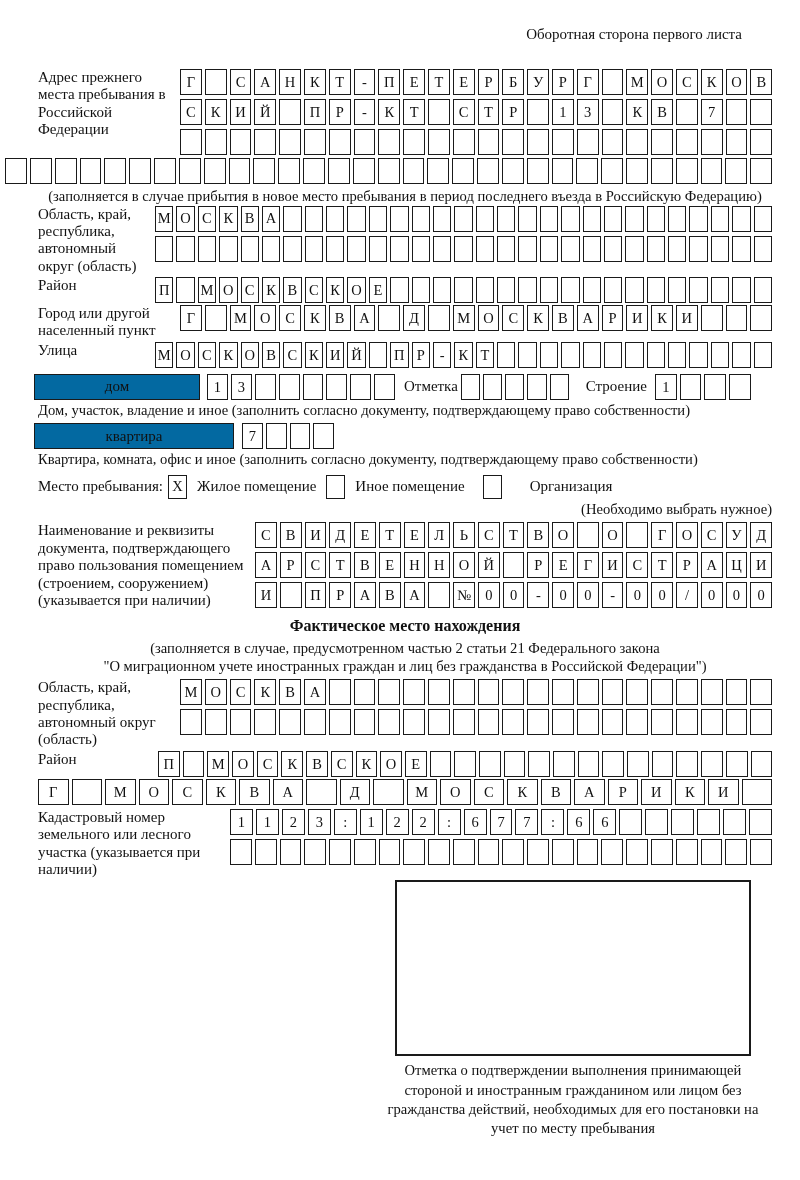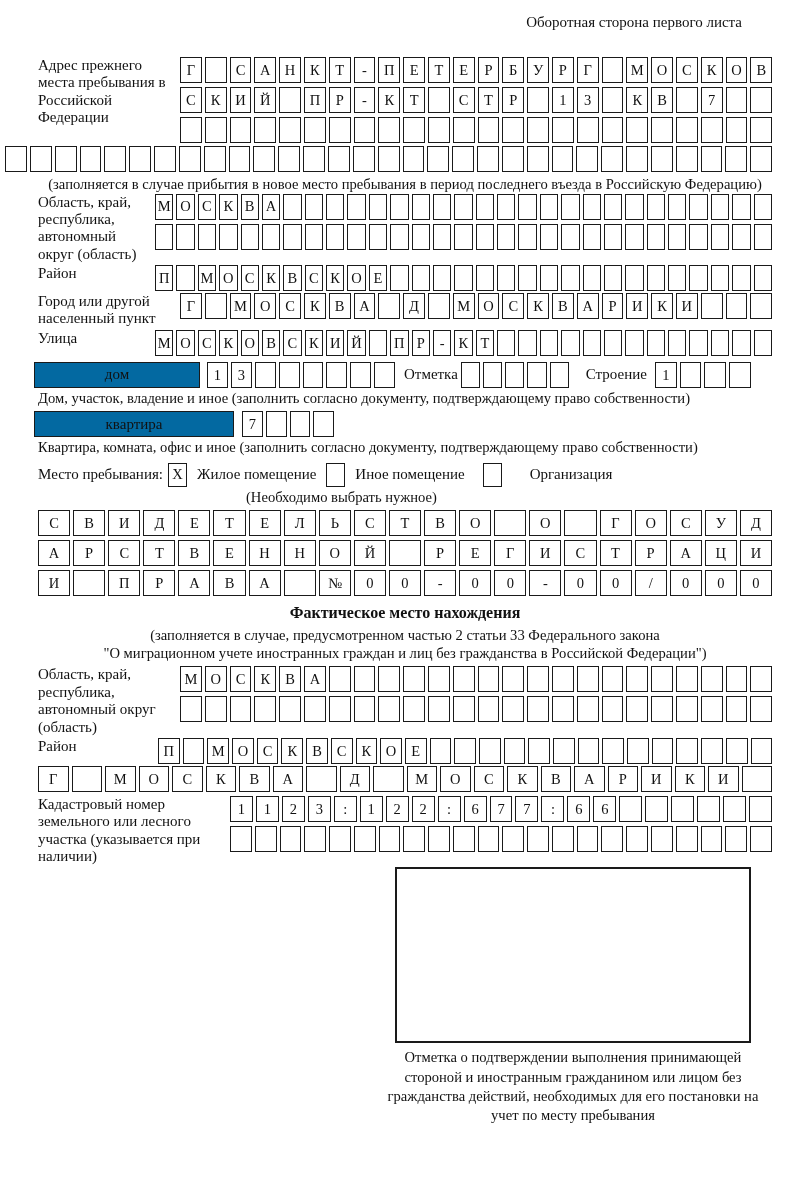--- a/index.html
+++ b/index.html
@@ -1,18 +1,18 @@
 <!DOCTYPE html>
 <html lang="ru"><head>
 <meta charset="utf-8">
 <style>
   html,body{margin:0;padding:0;background:#fff;}
   .page{
     width:800px;height:1180px;box-sizing:border-box;
-    padding:14px 28px 0 38px;position:relative;overflow:hidden;
+    padding:26px 28px 0 38px;position:relative;overflow:hidden;
     font-family:"Liberation Serif","DejaVu Serif",serif;color:#111;background:#fff;
   }
   .corner{text-align:right;font-size:15px;margin-right:30px;}
   .frow{display:flex;align-items:flex-start;}
   .flabel{flex:none;font-size:15px;line-height:1.16;}
   .cellcol{flex:1 1 0;min-width:0;}
   .cellrow{display:flex;gap:3px;margin-bottom:4px;min-width:0;}
   .cellrow:last-child{margin-bottom:0;}
   .cell{
     flex:1 1 0;min-width:0;height:26px;box-sizing:border-box;
@@ -379,23 +379,24 @@
 
   <div class="frow mt6" style="align-items:center;">
     <div class="inlinelab">Место пребывания:</div>
     <div class="chk" style="margin-left:5px;">X</div>
     <div class="inlinelab" style="margin-left:10px;">Жилое помещение</div>
     <div class="chk" style="margin-left:10px;"></div>
     <div class="inlinelab" style="margin-left:10px;">Иное помещение</div>
     <div class="chk" style="margin-left:18px;"></div>
     <div class="inlinelab" style="margin-left:28px;">Организация</div>
   </div>
-  <div class="cap mt2" style="margin-left:208px;">(Необходимо выбрать нужное)</div>
+  <div class="cap mt2" style="margin-left:208px;text-align:right;">(Необходимо выбрать нужное)</div>
 
   <div class="frow mt4">
+    <div class="flabel" style="width:217px;">Наименование и реквизиты документа, подтверждающего право пользования помещением (строением, сооружением) (указывается при наличии)</div>
     <div class="cellcol">
       <div class="cellrow">
           <span class="cell">С</span>
           <span class="cell">В</span>
           <span class="cell">И</span>
           <span class="cell">Д</span>
           <span class="cell">Е</span>
           <span class="cell">Т</span>
           <span class="cell">Е</span>
           <span class="cell">Л</span>
@@ -456,21 +457,21 @@
           <span class="cell">0</span>
           <span class="cell">/</span>
           <span class="cell">0</span>
           <span class="cell">0</span>
           <span class="cell">0</span>
         </div>
     </div>
   </div>
 
   <div class="h3">Фактическое место нахождения</div>
-  <div class="cap center">(заполняется в случае, предусмотренном частью 2 статьи 33 Федерального закона</div>
+  <div class="cap center">(заполняется в случае, предусмотренном частью 2 статьи 21 Федерального закона</div>
   <div class="cap center">"О миграционном учете иностранных граждан и лиц без гражданства в Российской Федерации")</div>
 
   <div class="frow mt4">
     <div class="flabel" style="width:142px;">Область, край, республика, автономный округ (область)</div>
     <div class="cellcol">
       <div class="cellrow">
           <span class="cell">М</span>
           <span class="cell">О</span>
           <span class="cell">С</span>
           <span class="cell">К</span>

